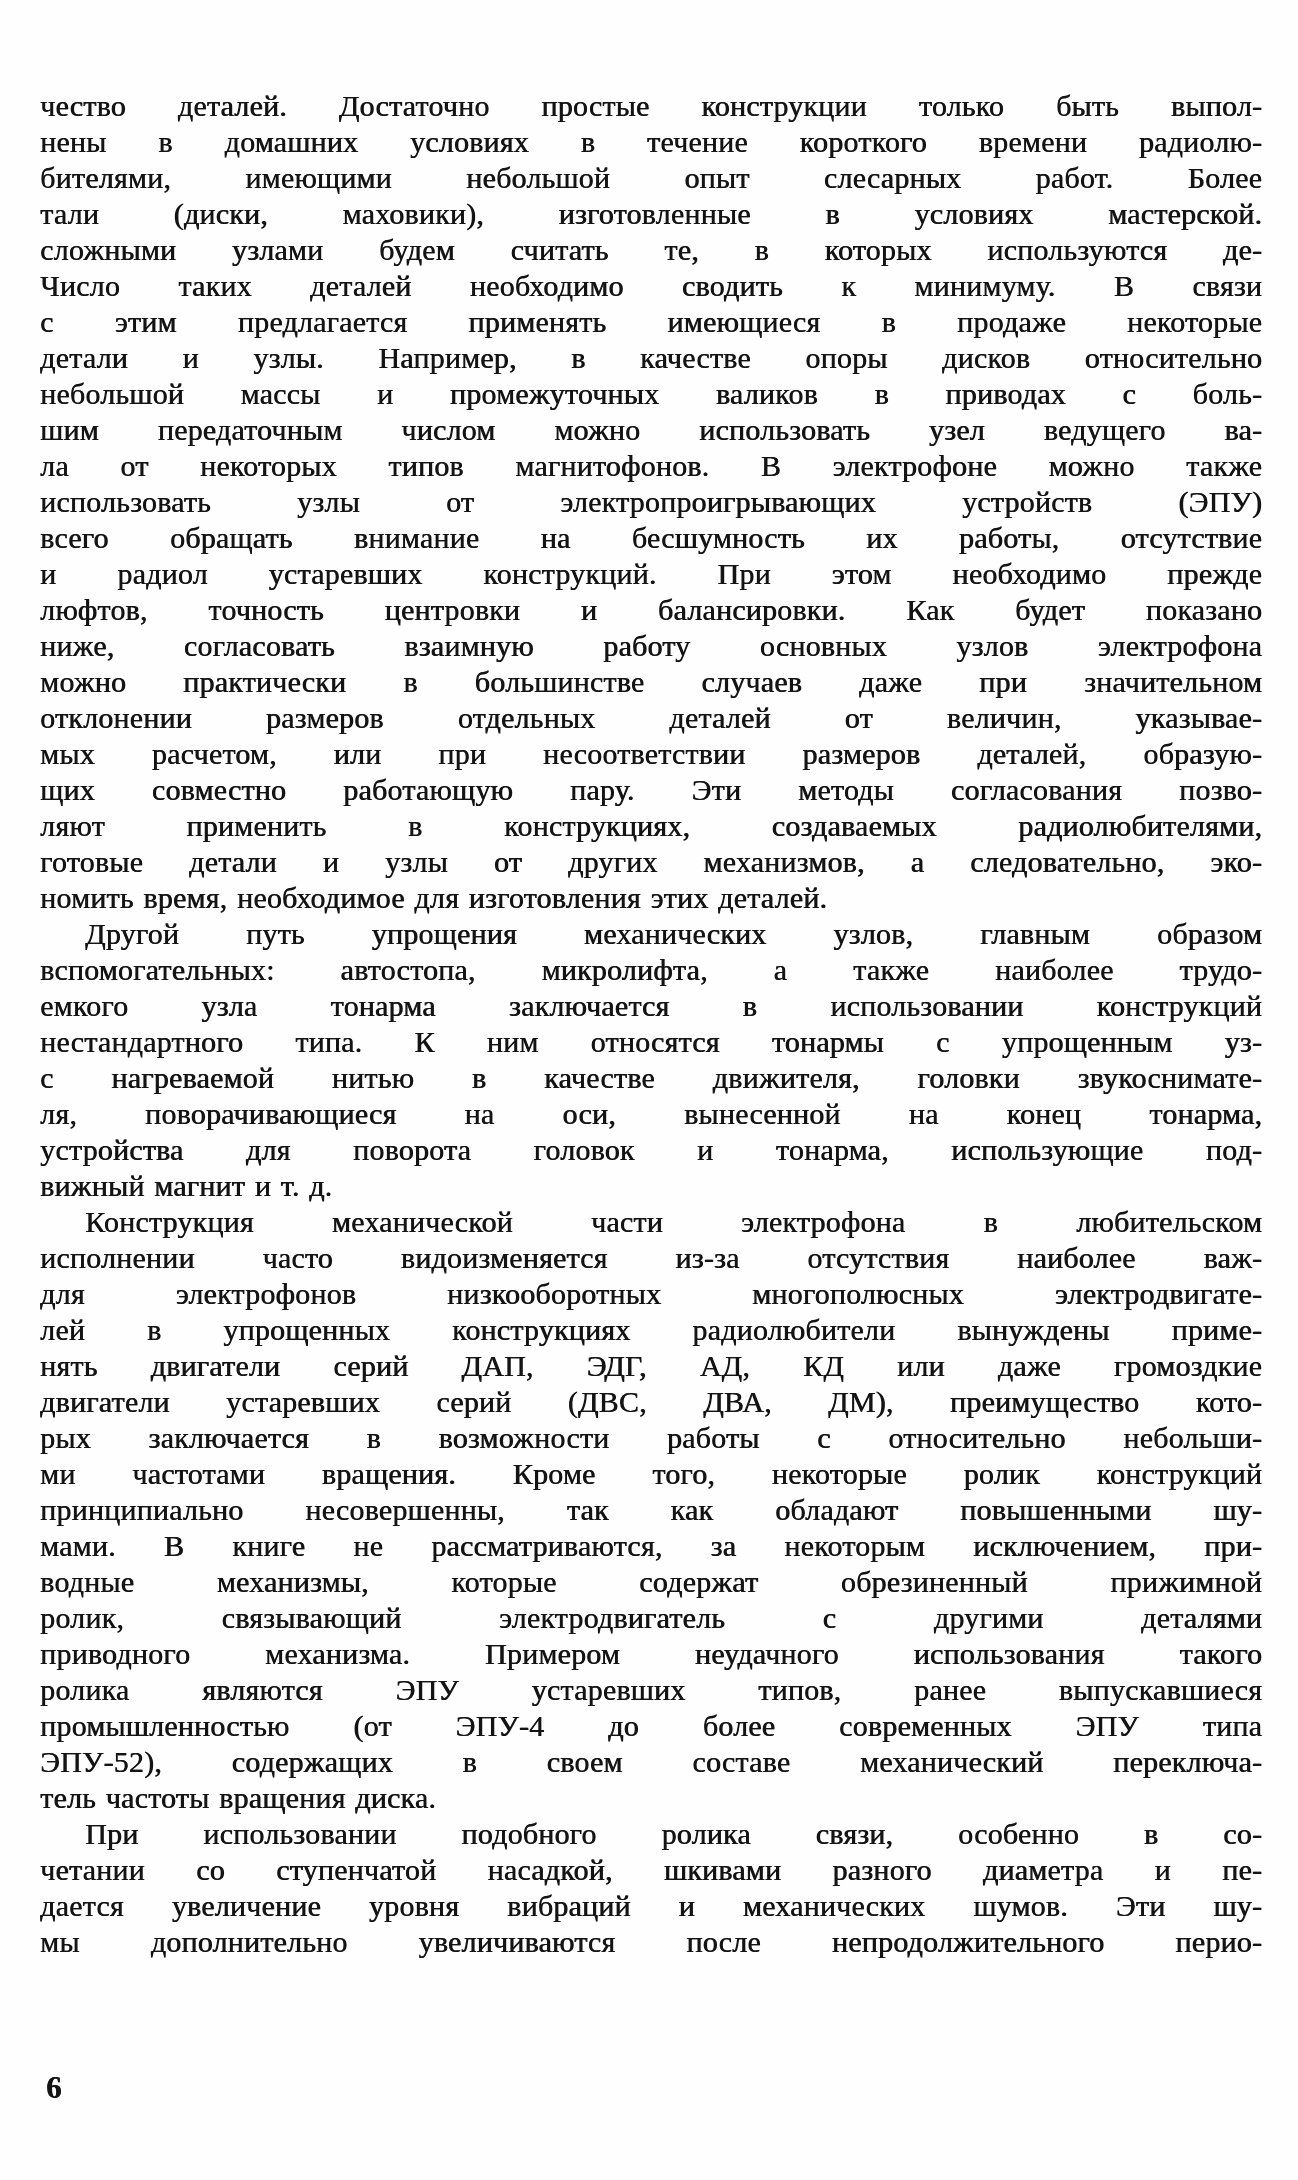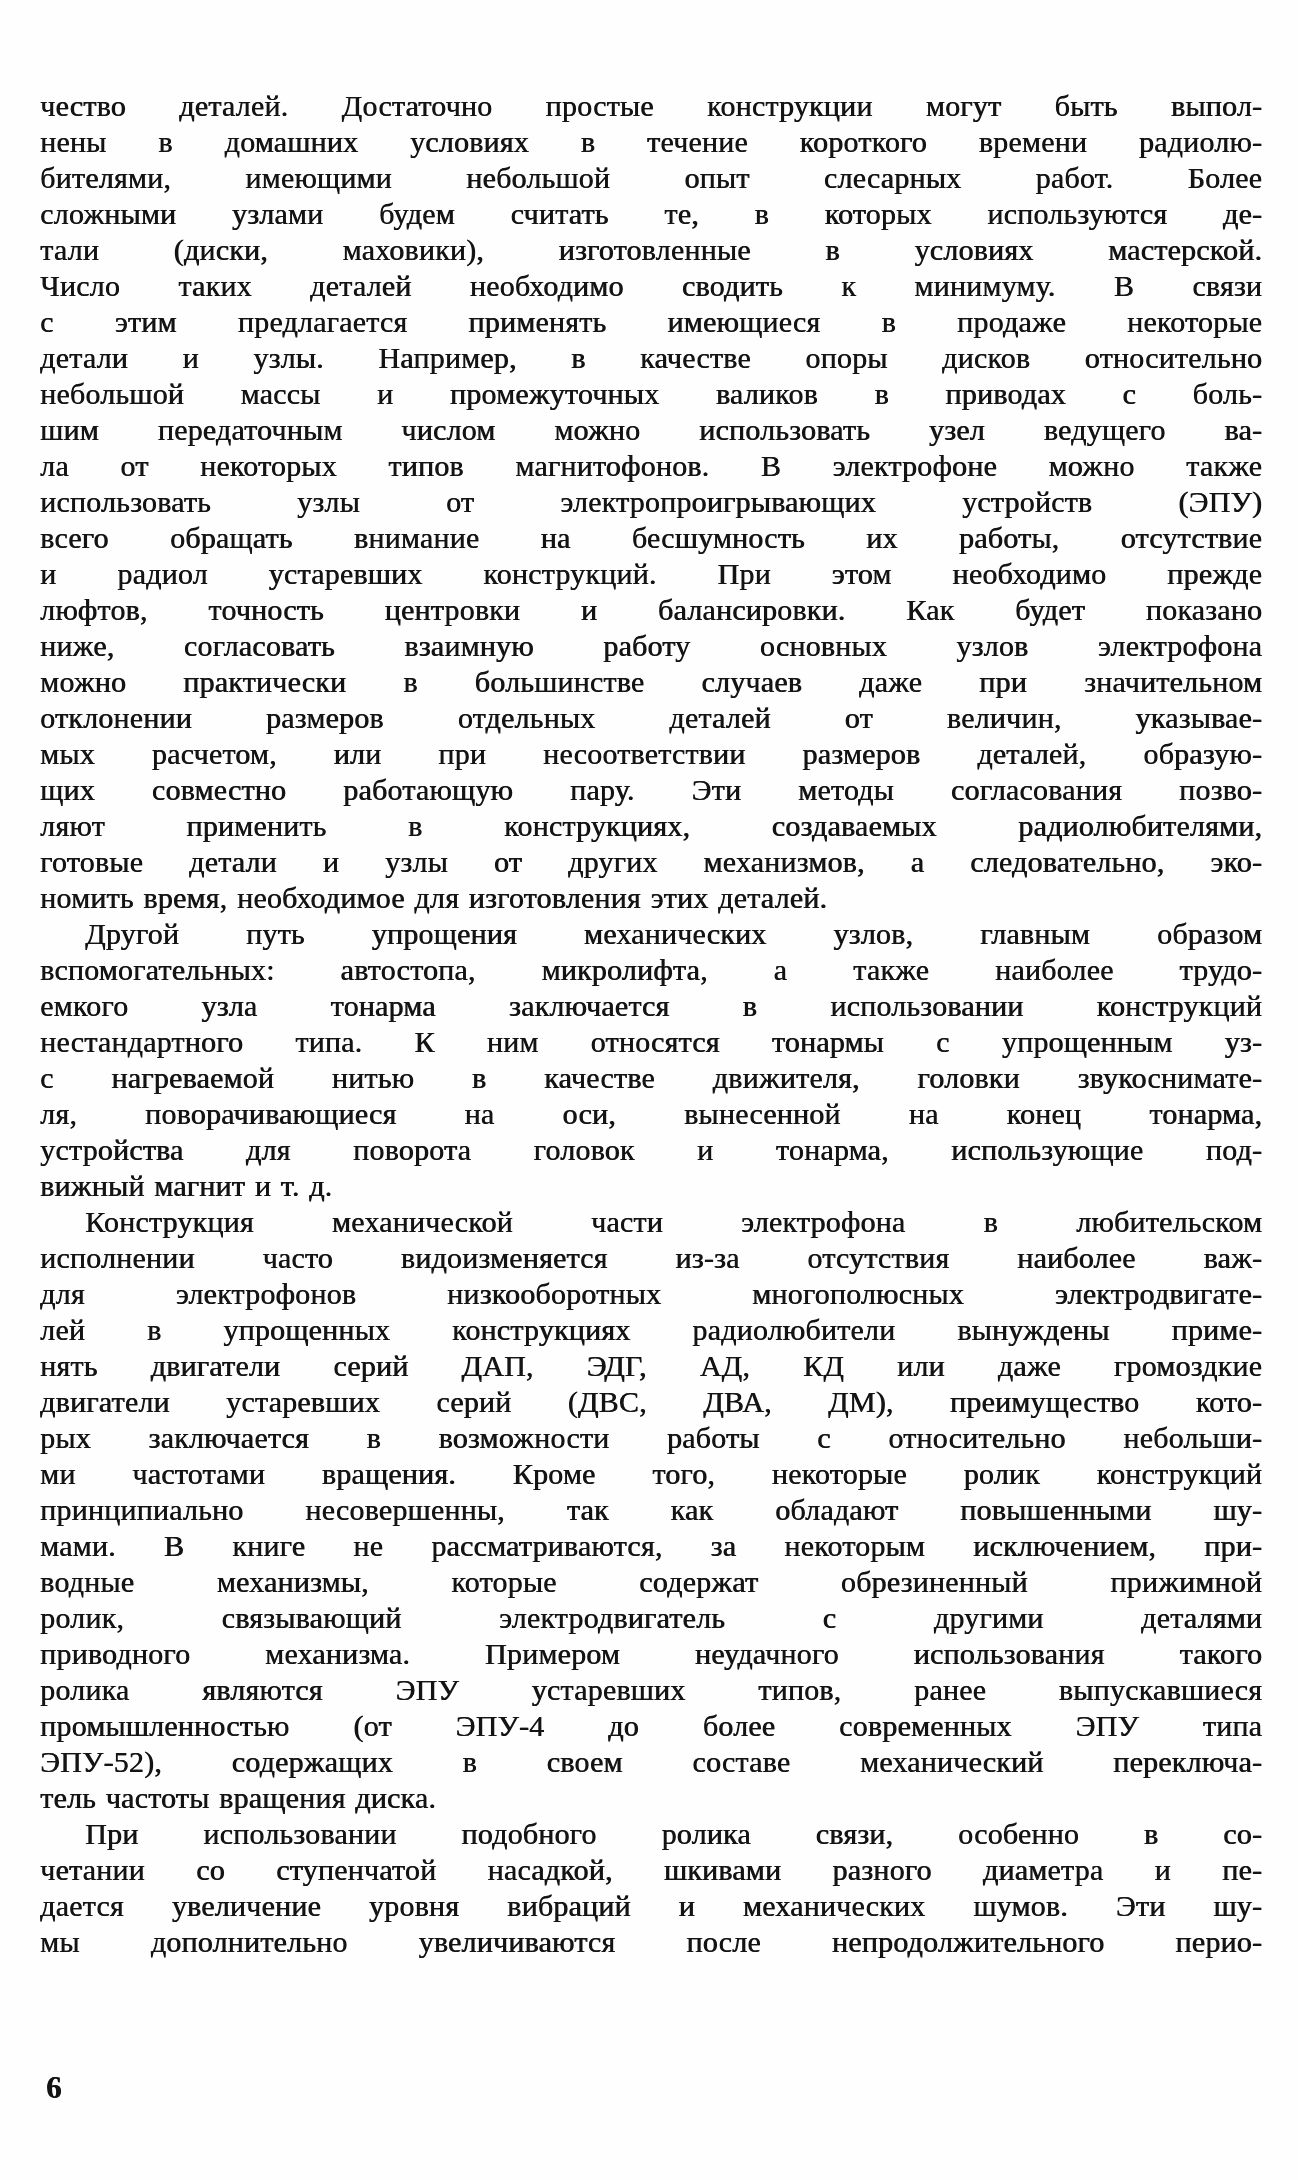--- a/index.html
+++ b/index.html
@@ -51,25 +51,25 @@
     font-weight: bold;
     line-height: 36px;
     text-shadow: 0.6px 0 0 currentColor;
   }
 </style>
 </head>
 <body>
 
 <div class="page" style="background: rgb(254, 254, 254); color: rgb(20, 20, 20);">
   <div class="text-block">
-      <div class="line">чество деталей. Достаточно простые конструкции могут быть выпол-</div>
+      <div class="line">чество деталей. Достаточно простые конструкции только быть выпол-</div>
       <div class="line">нены в домашних условиях в течение короткого времени радиолю-</div>
       <div class="line">бителями, имеющими небольшой опыт слесарных работ. Более</div>
+      <div class="line">тали (диски, маховики), изготовленные в условиях мастерской.</div>
       <div class="line">сложными узлами будем считать те, в которых используются де-</div>
-      <div class="line">тали (диски, маховики), изготовленные в условиях мастерской.</div>
       <div class="line">Число таких деталей необходимо сводить к минимуму. В связи</div>
       <div class="line">с этим предлагается применять имеющиеся в продаже некоторые</div>
       <div class="line">детали и узлы. Например, в качестве опоры дисков относительно</div>
       <div class="line">небольшой массы и промежуточных валиков в приводах с боль-</div>
       <div class="line">шим передаточным числом можно использовать узел ведущего ва-</div>
       <div class="line">ла от некоторых типов магнитофонов. В электрофоне можно также</div>
       <div class="line">использовать узлы от электропроигрывающих устройств (ЭПУ)</div>
       <div class="line">всего обращать внимание на бесшумность их работы, отсутствие</div>
       <div class="line">и радиол устаревших конструкций. При этом необходимо прежде</div>
       <div class="line">люфтов, точность центровки и балансировки. Как будет показано</div>

